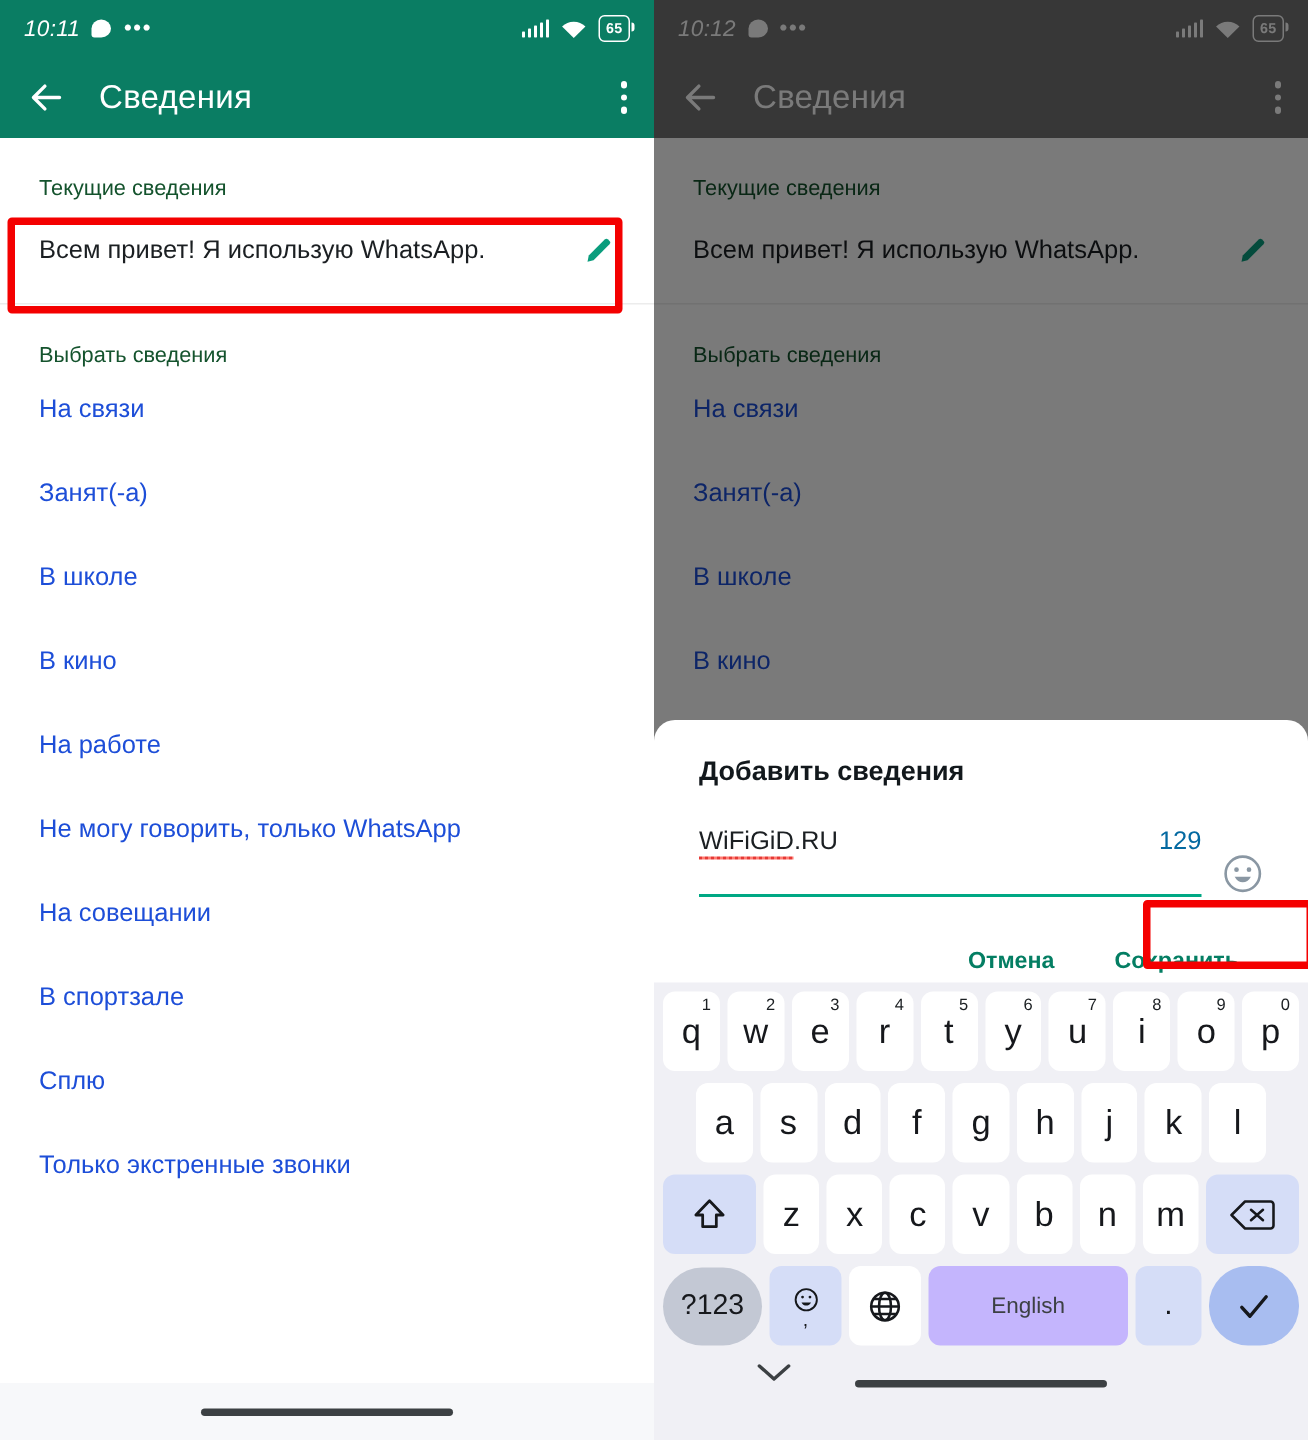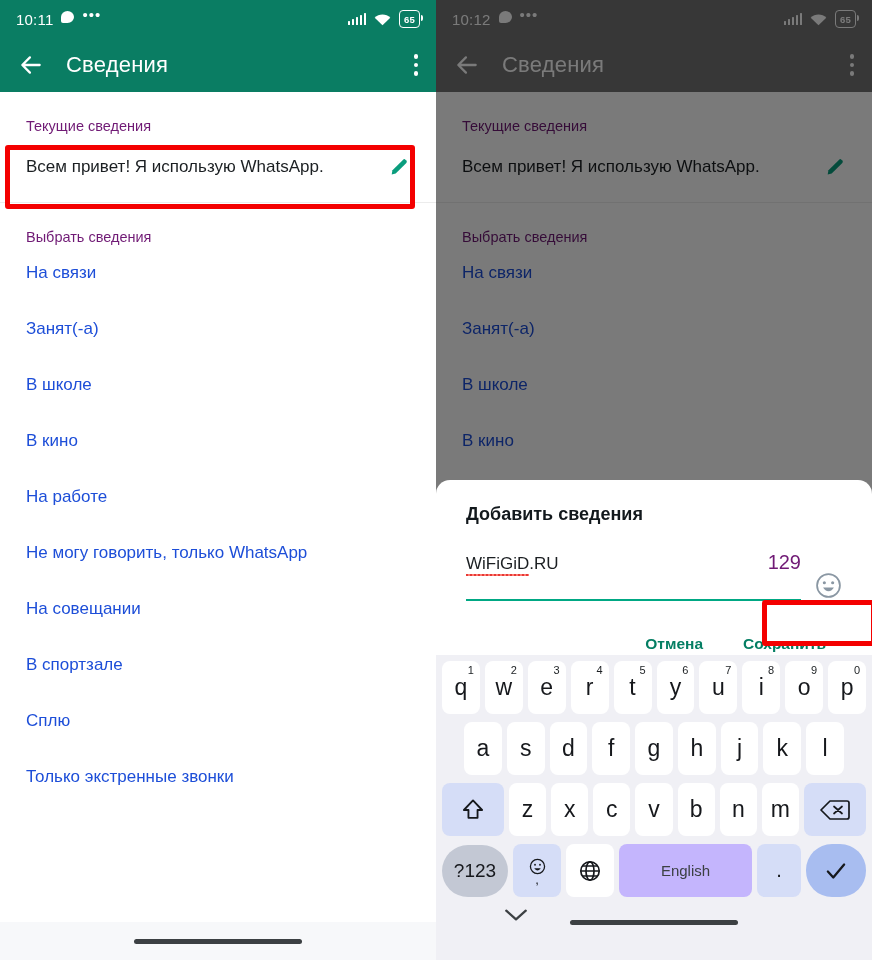--- a/index.html
+++ b/index.html
@@ -11,21 +11,21 @@
   }
   .screen-pair { display: flex; width: 872px; height: 960px; }
   .phone { position: relative; width: 436px; height: 960px; overflow: hidden; background:#fff; }
 
   
   .statusbar {
     height: 38px; display: flex; align-items: center;
     padding: 0 16px; color: #ffffff;
     font-size: 15px; letter-spacing: .2px;
   }
-  .sb-left { display:flex; gap:8px; }
+  .sb-left { display:flex; align-items:center; gap:8px;font-style:italic; }
   .sb-time { font-size: 15px; font-weight: 400; }
   .sb-bubble { width: 13px; height: 12px; background: currentColor; border-radius: 50% 50% 50% 2px; display:inline-block; }
   .sb-dots { font-size: 15px; letter-spacing: 1px; line-height: 8px; }
   .sb-right { margin-left:auto; display:flex; align-items:center; gap:8px; }
   .sig { display:flex; align-items:flex-end; gap:1.5px; height:12px; }
   .sig i { width:2.5px; background: currentColor; display:block; border-radius:.5px; }
   .sig i:nth-child(1){height:4px}.sig i:nth-child(2){height:6px}
   .sig i:nth-child(3){height:8px}.sig i:nth-child(4){height:10px}
   .sig i:nth-child(5){height:12px}
   .batt {
@@ -37,21 +37,21 @@
 
   
   .appbar { height: 54px; display:flex; align-items:center; padding: 0 18px; }
   .appbar .back { width:26px;height:26px; flex:0 0 auto; }
   .appbar .title { font-size: 22px; margin-left: 22px; letter-spacing:.2px; }
   .appbar .kebab { margin-left:auto; display:flex; flex-direction:column; gap:4px; align-items:center; }
   .appbar .kebab span { width:4.5px;height:4.5px;border-radius:50%; background: currentColor; display:block; }
 
   
   .content { background:#fff; }
-  .section-label { font-size:14.5px; color:#701a75; padding: 26px 26px 0; }
+  .section-label { font-size:14.5px; color:#14532d; padding: 26px 26px 0; }
   .current-row {
     display:flex; align-items:center; justify-content:space-between;
     padding: 22px 26px 24px; border-bottom: 1px solid #ececec;
   }
   .current-text { font-size:17px; color:#1b1f22; }
   .pencil { width:22px;height:22px; flex:0 0 auto; }
   .list-item { font-size:17px; color:#1d4ed8; padding: 18px 26px; }
 
   
   .redbox { position:absolute; border: 5px solid #f40000; border-radius: 3px; pointer-events:none; }
@@ -71,21 +71,21 @@
   }
   .dialog-title { font-size:18px; font-weight:700; color:#12181c; }
   .field-row { display:flex; align-items:flex-end; gap:14px; margin-top:26px; }
   .field-wrap { flex:1; position:relative; padding-bottom:25px; border-bottom:2px solid #00a884; display:flex; align-items:flex-end; }
   .field-value { font-size:17px; color:#1b1f22; position:relative; }
   .spell { position:relative; }
   .spell::after {
     content:""; position:absolute; left:0; right:0; bottom:-3px; height:2px;
     background: repeating-linear-gradient(90deg,#e53935 0 2px, #ff7b72 2px 4px);
   }
-  .char-count { margin-left:auto; font-size:20px; color:#701a75; padding-left:10px; }
+  .char-count { margin-left:auto; font-size:17px; color:#0369a1; padding-left:10px; }
   .emoji-btn { width:27px;height:27px;flex:0 0 auto; margin-bottom:2px;}
   .dialog-actions { display:flex; justify-content:flex-end; align-items:center; gap:8px; margin-top:24px; padding-bottom:14px; }
   .dlg-btn { font-size:15.5px; font-weight:700; color:#047e63; padding:10px 16px; background:transparent; border:none; font-family:inherit; }
 
   
   .keyboard { position:absolute; left:0; right:0; bottom:0; top:655px; background:#f0f0f5; padding: 6px 3px 0; }
   .krow { display:flex; justify-content:center; align-items:center; gap:5px; margin-bottom:8px; padding: 0 3px; }
   .key {
     background:#ffffff; border-radius:8px; height:53px; flex:1 1 0;
     display:flex; align-items:center; justify-content:center;

